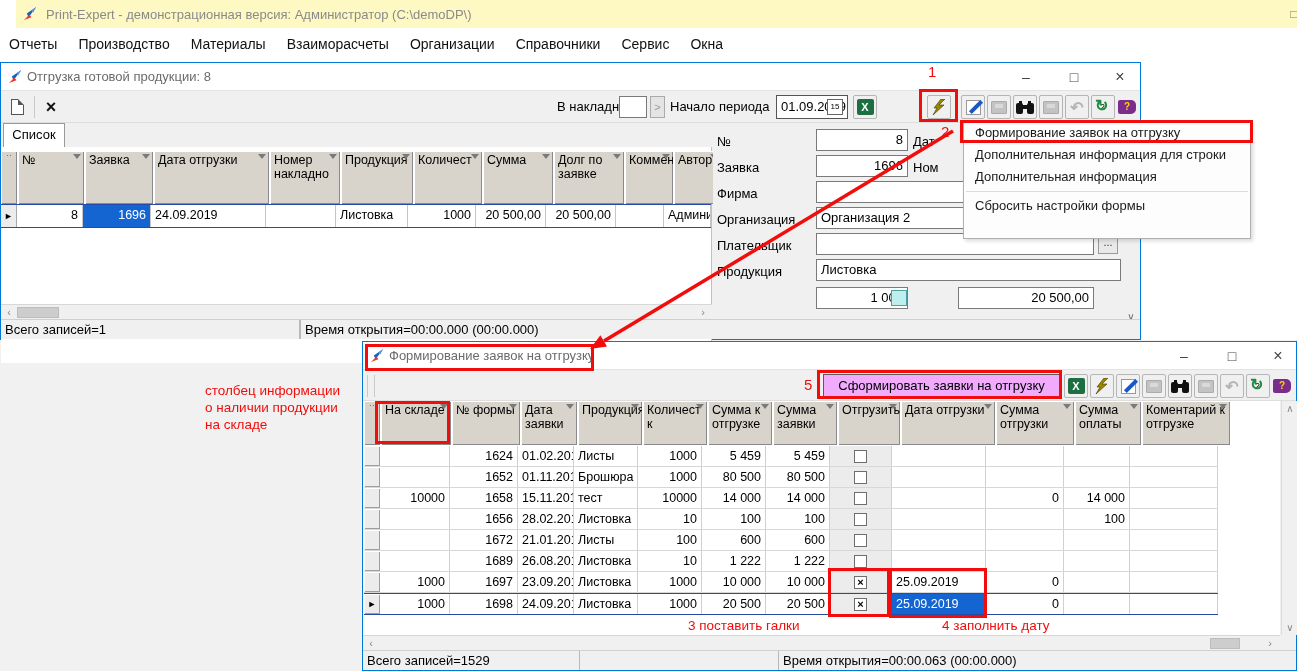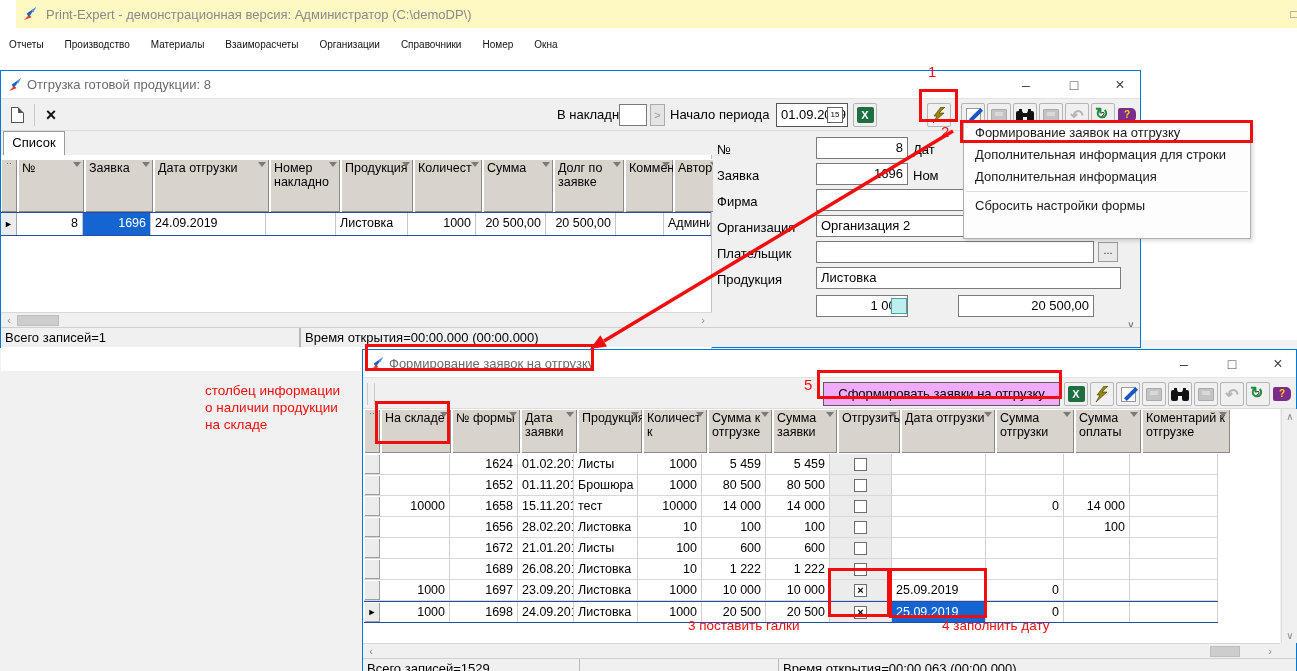--- a/index.html
+++ b/index.html
@@ -5,25 +5,25 @@
   * { box-sizing: border-box; margin:0; padding:0; }
   html,body { width:1297px; height:671px; }
   body { font-family:"Liberation Sans", sans-serif; background:#fff; position:relative; overflow:hidden; font-size:13px; color:#000; }
   .abs { position:absolute; }
 
   
   .main-titlebar { left:16px; top:0; width:1297px; height:28px; background:#fef9c3; }
   .main-title { left:30px; top:7px; color:#8a8a8a; font-size:13px; }
   .main-restore { left:1268px; top:4px; width:20px; height:20px; color:#777; font-size:12px; text-align:center; line-height:20px; }
   .menubar { left:0; top:30px; width:1297px; height:28px; background:#fff; display:flex; align-items:center; gap:21px; padding-left:9px; }
-  .menubar span { font-size:10px; color:#111; }
+  .menubar span { font-size:14px; color:#111; }
   .mdi-bg { left:0; top:340px; width:1297px; height:331px; background:#f1f1f1; }
 
   
-  .win { background:#f0f0f0; border:1px solid #0078d7;margin-top:8px; }
+  .win { background:#f0f0f0; border:1px solid #0078d7; }
   .titlebar { position:absolute; left:0; top:0; right:0; height:28px; background:#fff; border-bottom:1px solid #e3e3e3; }
   .titlebar .wtitle { position:absolute; left:26px; top:6px; font-size:13px; color:#6b6b6b; }
   .wctl { position:absolute; top:2px; width:34px; height:24px; text-align:center; line-height:24px; color:#444; font-size:14px; }
   .appicon { position:absolute; left:7px; top:6px; width:15px; height:15px; }
   .toolbar { position:absolute; left:0; right:0; background:#f0f0f0; border-bottom:1px solid #ddd; }
   .tbtn { position:absolute; width:24px; height:24px; background:#f0f0f0; border:1px solid #b5b5b5; border-radius:2px; display:flex; align-items:center; justify-content:center; }
   .tbtn.flat { border-color:transparent; background:transparent; }
   .sep { position:absolute; width:1px; background:#c9c9c9; }
   .statusbar { position:absolute; left:0; right:0; bottom:0; height:20px; background:#f0f0f0; border-top:1px solid #d0d0d0; display:flex; font-size:13px; }
   .statusbar .seg { padding:2px 4px; white-space:nowrap; overflow:hidden; }
@@ -127,21 +127,21 @@
   <span class="abs main-title">Print-Expert - демонстрационная версия: Администратор (C:\demoDP\)</span>
   <span class="abs main-restore">□</span>
 </div>
 <nav class="abs menubar">
   <span>Отчеты</span>
   <span>Производство</span>
   <span>Материалы</span>
   <span>Взаиморасчеты</span>
   <span>Организации</span>
   <span>Справочники</span>
-  <span>Номер</span>
+  <span>Сервис</span>
   <span>Окна</span>
 </nav>
 <div class="abs mdi-bg"></div>
 
 <section class="abs win" id="win1">
   <div class="titlebar">
     <svg class="appicon" viewBox="0 0 16 16">
         <polygon points="14,1 6,12 4,8" fill="#1565c0"></polygon>
         <polygon points="1,15 7,9 9,12" fill="#e53935"></polygon>
         <polygon points="14,1 9,5 11,7" fill="#5e92f3"></polygon>

